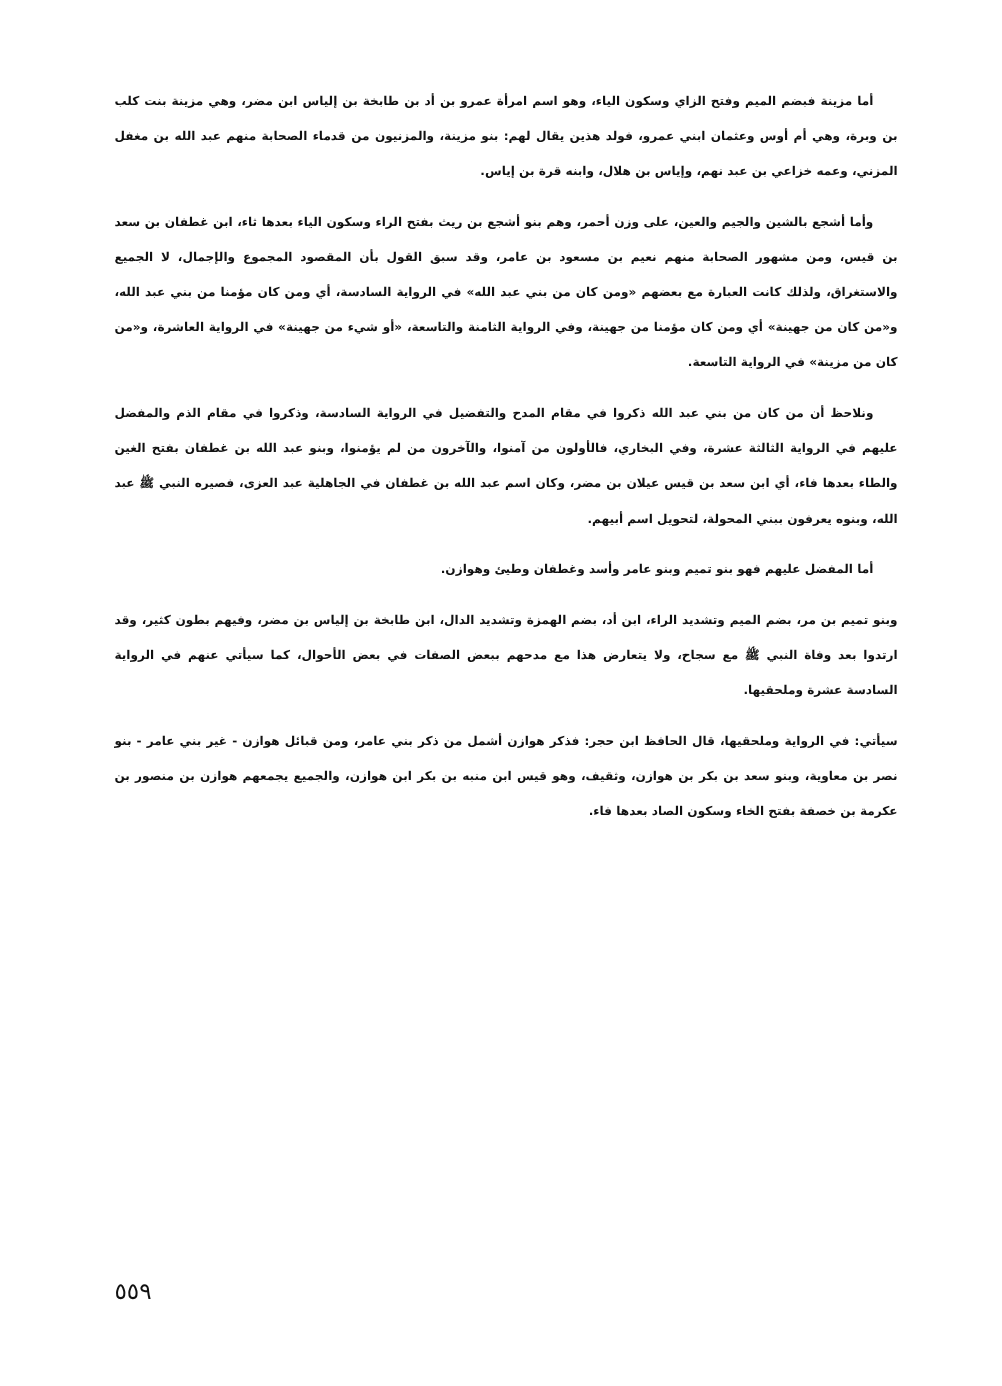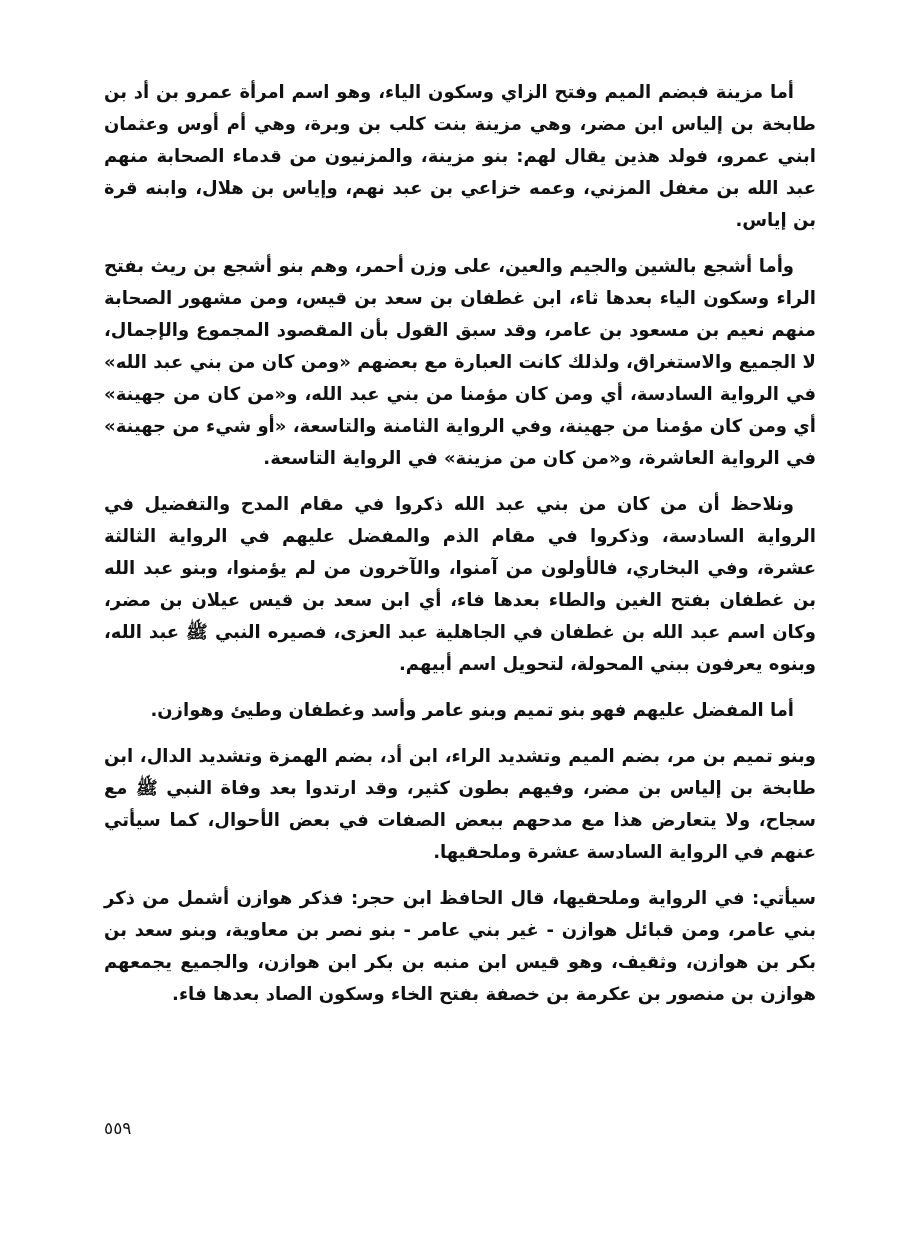--- a/index.html
+++ b/index.html
@@ -18,36 +18,36 @@
     .page {
       position: absolute;
       left: 104px;
       top: 76px;
       width: 712px;
       direction: rtl;
       text-align: justify;
       text-align-last: right;
     }
     .para {
-      font-size: 18px;
+      font-size: 11px;
       line-height: 32px;
       margin: 0 0 14px 0;
       font-weight: 600;
       letter-spacing: -0.15px;
     }
     .para.indent { text-indent: 22px; }
     .ul {
       text-decoration-thickness: 1.5px;
       text-underline-offset: 4px;
     }
     .page-number {
       position: absolute;
       left: 104px;
-      top: 1118px;
-      font-size: 17px;
+      top: 1162px;
+      font-size: 21px;
       font-family: "DejaVu Sans", sans-serif;
       color: #111;
       direction: rtl;
     }
   </style>
 </head>
 <body>
 
 <div class="page">
   <p class="para indent">

